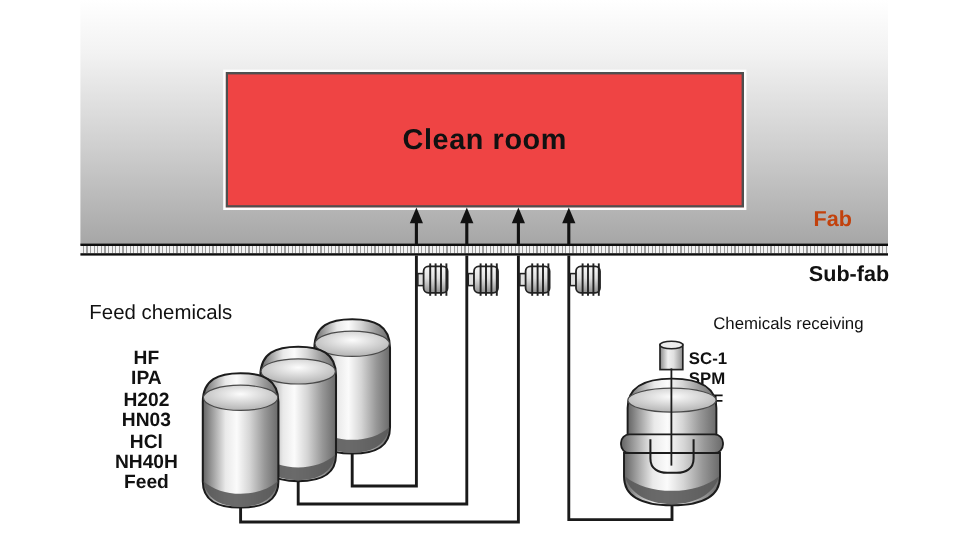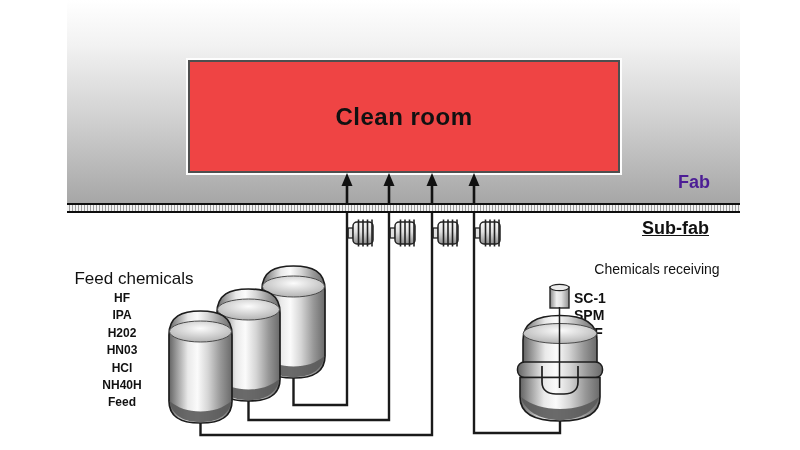--- a/index.html
+++ b/index.html
@@ -17,32 +17,32 @@
     background:#ef4444; border:2px solid #4f4f4f; outline:2px solid #fdfdfd;
     display:flex; align-items:center; justify-content:center;
   }
   .clean-room-label { font-size:24px; font-weight:bold; color:#111; letter-spacing:0.5px; }
   .floor {
     position:absolute; left:67px; top:203px; width:673px; height:10px;
     border-top:2px solid #0d0d0d; border-bottom:2px solid #0d0d0d;
     background:repeating-linear-gradient(90deg,#f2f2f2 0px,#f2f2f2 2px,#9e9e9e 2px,#9e9e9e 3px);
   }
   .fab-label {
-    position:absolute; left:678px; top:172px; font-size:18px; font-weight:bold; color:#4c1d95;
+    position:absolute; left:678px; top:172px; font-size:18px; font-weight:bold; color:#c2410c;
   }
   .subfab-label {
-    position:absolute; left:642px; top:218px; font-size:18px; font-weight:bold; color:#111;text-decoration:underline;
+    position:absolute; left:674px; top:218px; font-size:18px; font-weight:bold; color:#111;
   }
   .feed-title {
-    position:absolute; left:64px; top:269px; width:140px; text-align:center;
+    position:absolute; left:64px; top:251px; width:140px; text-align:center;
     font-size:17px; color:#111;
   }
   .feed-list {
     position:absolute; left:62px; top:290px; width:120px; text-align:center;
-    font-size:12px; font-weight:bold; color:#111; line-height:17.4px;
+    font-size:16px; font-weight:bold; color:#111; line-height:17.4px;
   }
   .recv-title {
     position:absolute; left:577px; top:261px; width:160px; text-align:center;
     font-size:14px; color:#111;
   }
   .recv-list {
     position:absolute; left:574px; top:290px; width:120px; text-align:left;
     font-size:14px; font-weight:bold; color:#111; line-height:17.4px;
   }
   .feed-list div, .recv-list div { white-space:nowrap; }

